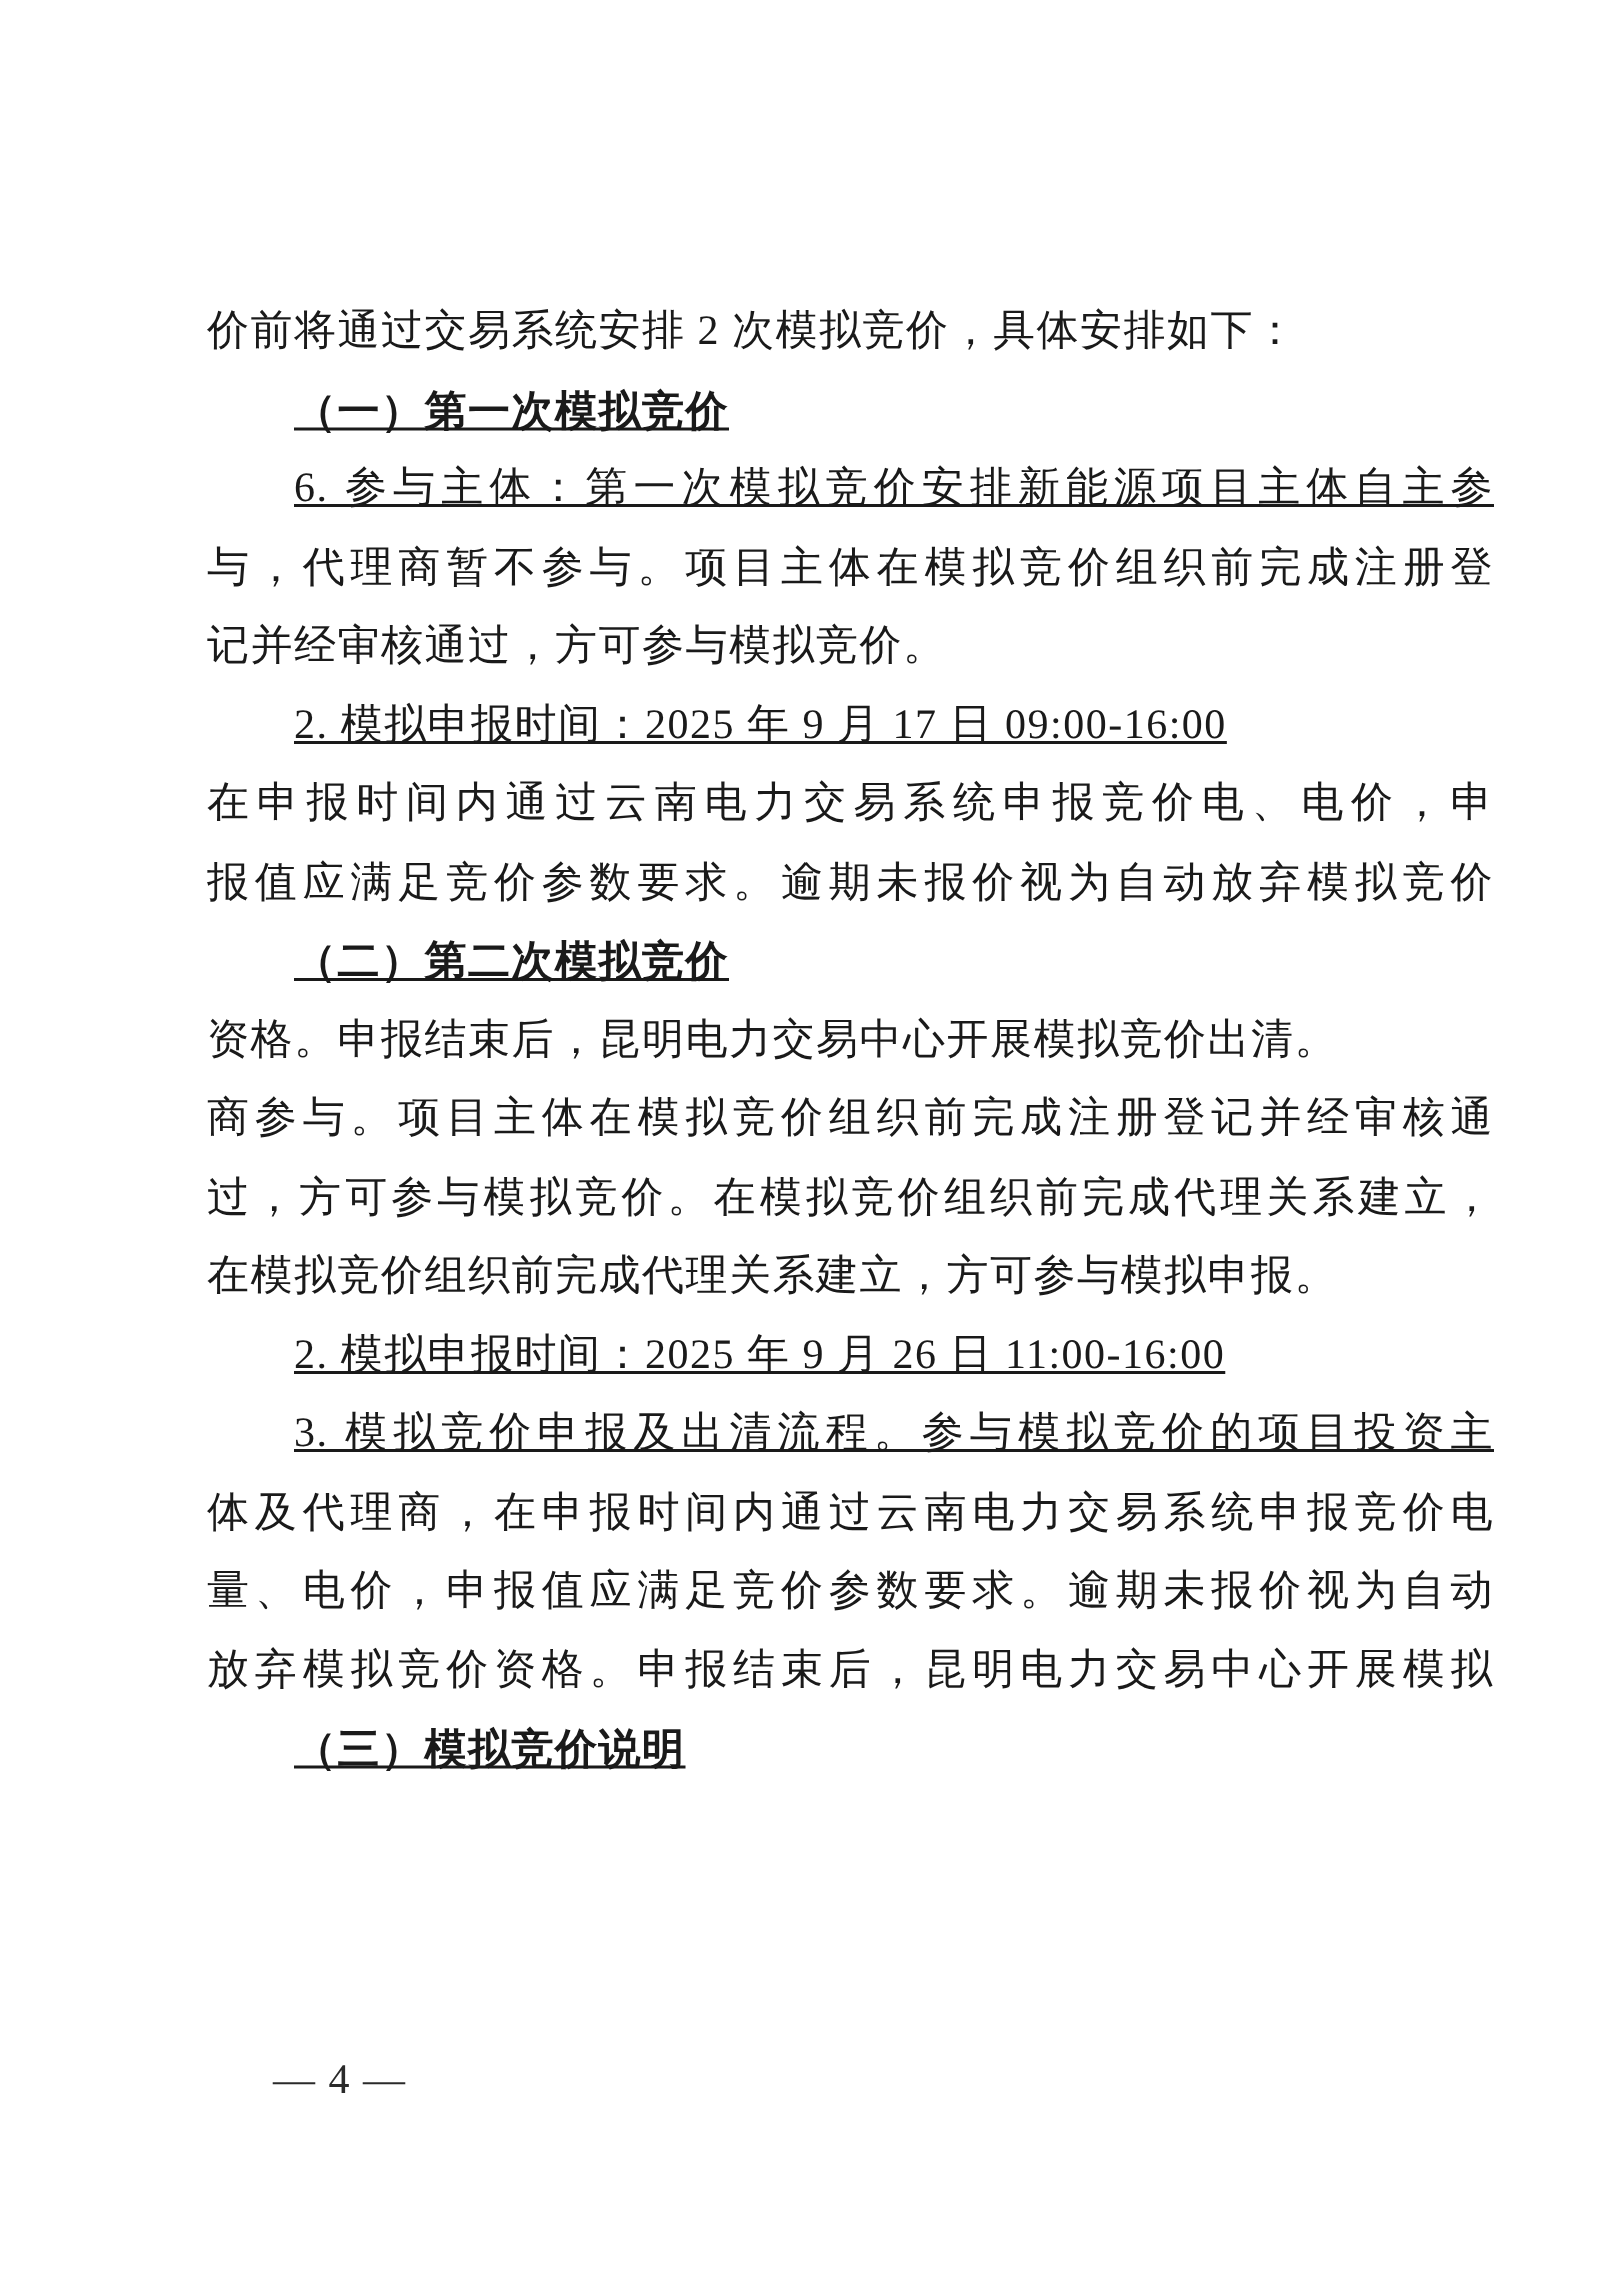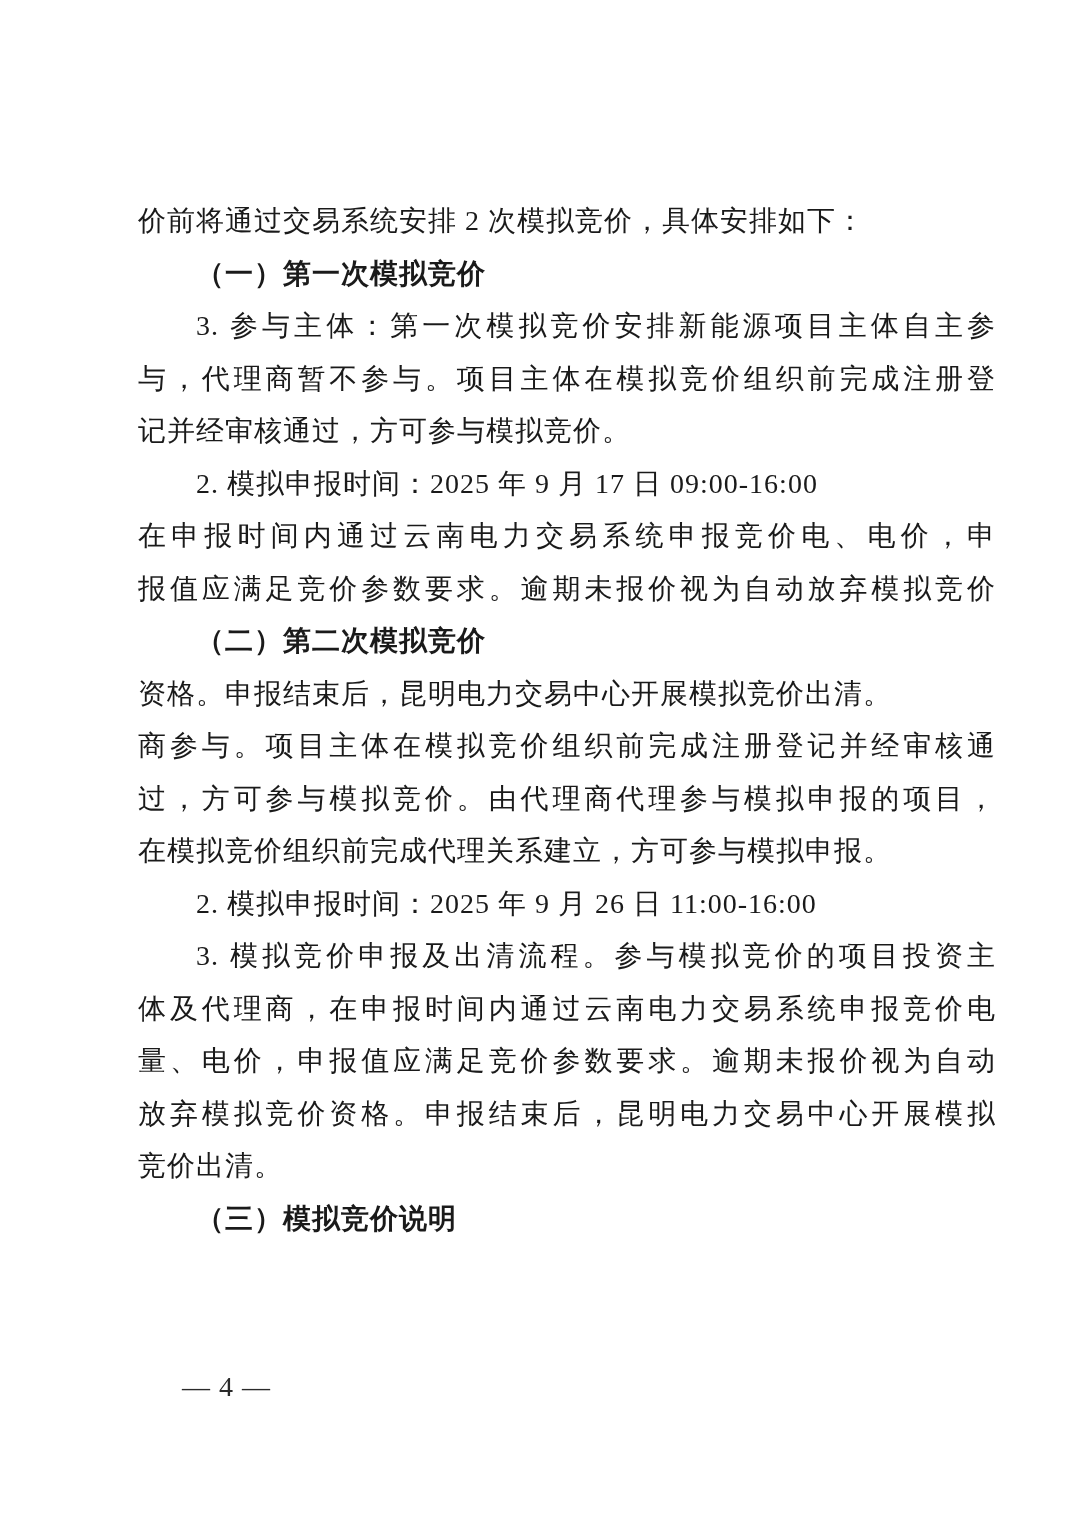--- a/index.html
+++ b/index.html
@@ -25,20 +25,21 @@
   }
   .line {
     height: 52.5px;
     line-height: 52.5px;
     font-size: 28px;
     letter-spacing: 1px;
     overflow: hidden;
   }
   .line.indent {
     text-indent: 58px;
+    text-decoration: underline;
   }
   .line.justify {
     text-align: justify;
     text-align-last: justify;
   }
   .line.heading {
     font-weight: 700;
     font-family: "DejaVu Sans", "Liberation Sans", sans-serif;
   }
   .footer {
@@ -52,33 +53,32 @@
     color: #2a2a2a;
   }
 </style>
 </head>
 <body>
 
 <div class="page">
   <div class="doc-body">
       <div class="line">价前将通过交易系统安排 2 次模拟竞价，具体安排如下：</div>
       <div class="line heading indent">（一）第一次模拟竞价</div>
-      <div class="line indent justify">3. 参与主体：第一次模拟竞价安排新能源项目主体自主参</div>
+      <div class="line indent justify">6. 参与主体：第一次模拟竞价安排新能源项目主体自主参</div>
       <div class="line justify">与，代理商暂不参与。项目主体在模拟竞价组织前完成注册登</div>
       <div class="line">记并经审核通过，方可参与模拟竞价。</div>
       <div class="line indent">2. 模拟申报时间：2025 年 9 月 17 日 09:00-16:00</div>
       <div class="line justify">在申报时间内通过云南电力交易系统申报竞价电、电价，申</div>
       <div class="line justify">报值应满足竞价参数要求。逾期未报价视为自动放弃模拟竞价</div>
       <div class="line heading indent">（二）第二次模拟竞价</div>
       <div class="line">资格。申报结束后，昆明电力交易中心开展模拟竞价出清。</div>
       <div class="line justify">商参与。项目主体在模拟竞价组织前完成注册登记并经审核通</div>
-      <div class="line justify">过，方可参与模拟竞价。由代理商代理参与模拟申报的项目，</div>
+      <div class="line justify">过，方可参与模拟竞价。在模拟竞价组织前完成代理关系建立，</div>
       <div class="line">在模拟竞价组织前完成代理关系建立，方可参与模拟申报。</div>
       <div class="line indent">2. 模拟申报时间：2025 年 9 月 26 日 11:00-16:00</div>
       <div class="line indent justify">3. 模拟竞价申报及出清流程。参与模拟竞价的项目投资主</div>
       <div class="line justify">体及代理商，在申报时间内通过云南电力交易系统申报竞价电</div>
       <div class="line justify">量、电价，申报值应满足竞价参数要求。逾期未报价视为自动</div>
       <div class="line justify">放弃模拟竞价资格。申报结束后，昆明电力交易中心开展模拟</div>
-      <div class="line">竞价出清。</div>
       <div class="line heading indent">（三）模拟竞价说明</div>
     </div>
   <div class="footer">— 4 —</div>
 </div>
 
 </body></html>

